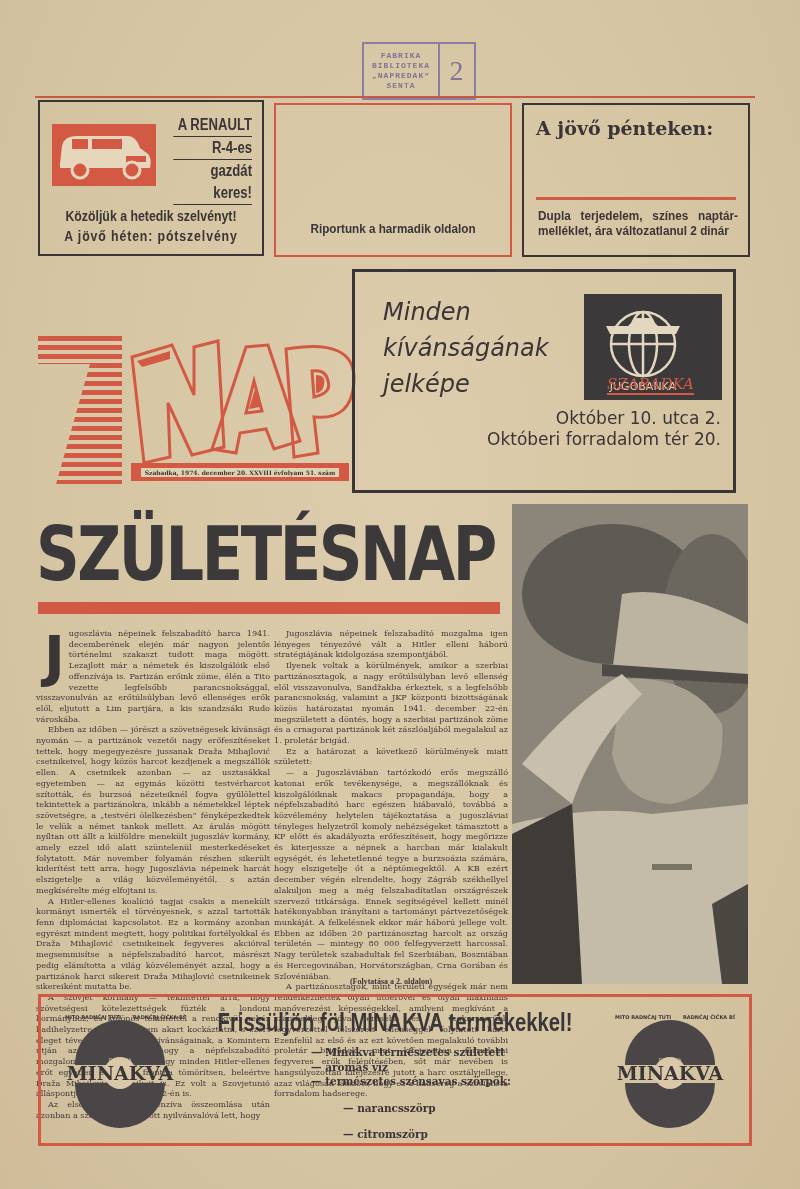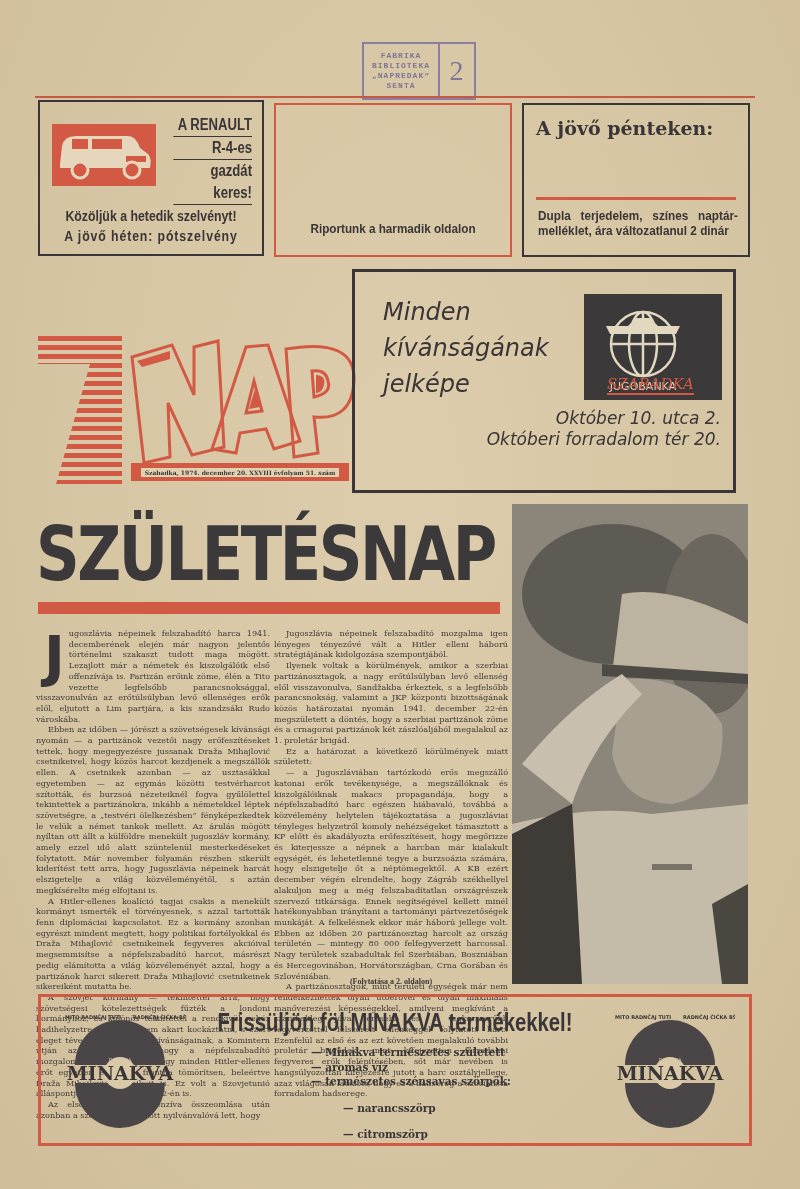--- a/index.html
+++ b/index.html
@@ -54,21 +54,21 @@
     .logo7 { left:38px; top:336px; width:84px; height:148px; }
     .lognap { left:128px; top:337px; width:230px; height:130px; }
     .dateline { left:131px; top:463px; width:218px; height:18px; background:#d25a44; display:flex; align-items:center; justify-content:center; }
     .dateline span { background:#e0d1b0; padding:1px 4px; font-family:"DejaVu Serif", serif; font-size:6px; font-weight:bold; color:#3a3536; white-space:nowrap; }
 
     
     .box4 { left:352px; top:269px; width:378px; height:218px; border:3px solid #3a3536; }
     .j-text { left:28px; top:22px; font-family:"DejaVu Sans", sans-serif; font-style:italic; font-size:24px; line-height:36px; color:#3a3536; }
     .j-logo { left:229px; top:22px; width:138px; height:106px; background:#3c393b; }
     .j-city { left:252px; top:103px; font-family:"DejaVu Serif", serif; font-style:italic; font-size:15px; color:#d25a44; border-bottom:2px solid #d25a44; }
-    .j-addr { right:12px; top:136px; text-align:right; font-family:"DejaVu Sans", sans-serif; font-style:italic; font-size:17px; line-height:21px; }
+    .j-addr { right:12px; top:136px; text-align:right; font-family:"DejaVu Sans", sans-serif; font-size:17px; line-height:21px; }
 
     
     .headline { left:36px; top:514px; width:470px; height:80px; font-family:"DejaVu Sans", sans-serif; font-weight:bold; font-size:74px; color:#3c393b; letter-spacing:-3px; line-height:80px; white-space:nowrap; transform:scaleX(0.82); transform-origin:left; }
     .head-rule { left:38px; top:602px; width:462px; height:12px; background:#d25a44; }
 
     
     .col { top:628px; width:234px; font-family:"DejaVu Serif", serif; font-size:8.1px; line-height:10.7px; text-align:justify; color:#3f3a38; }
     .col p { margin:0; text-indent:12px; }
     .col1 { left:36px; }
     .col2 { left:274px; }

